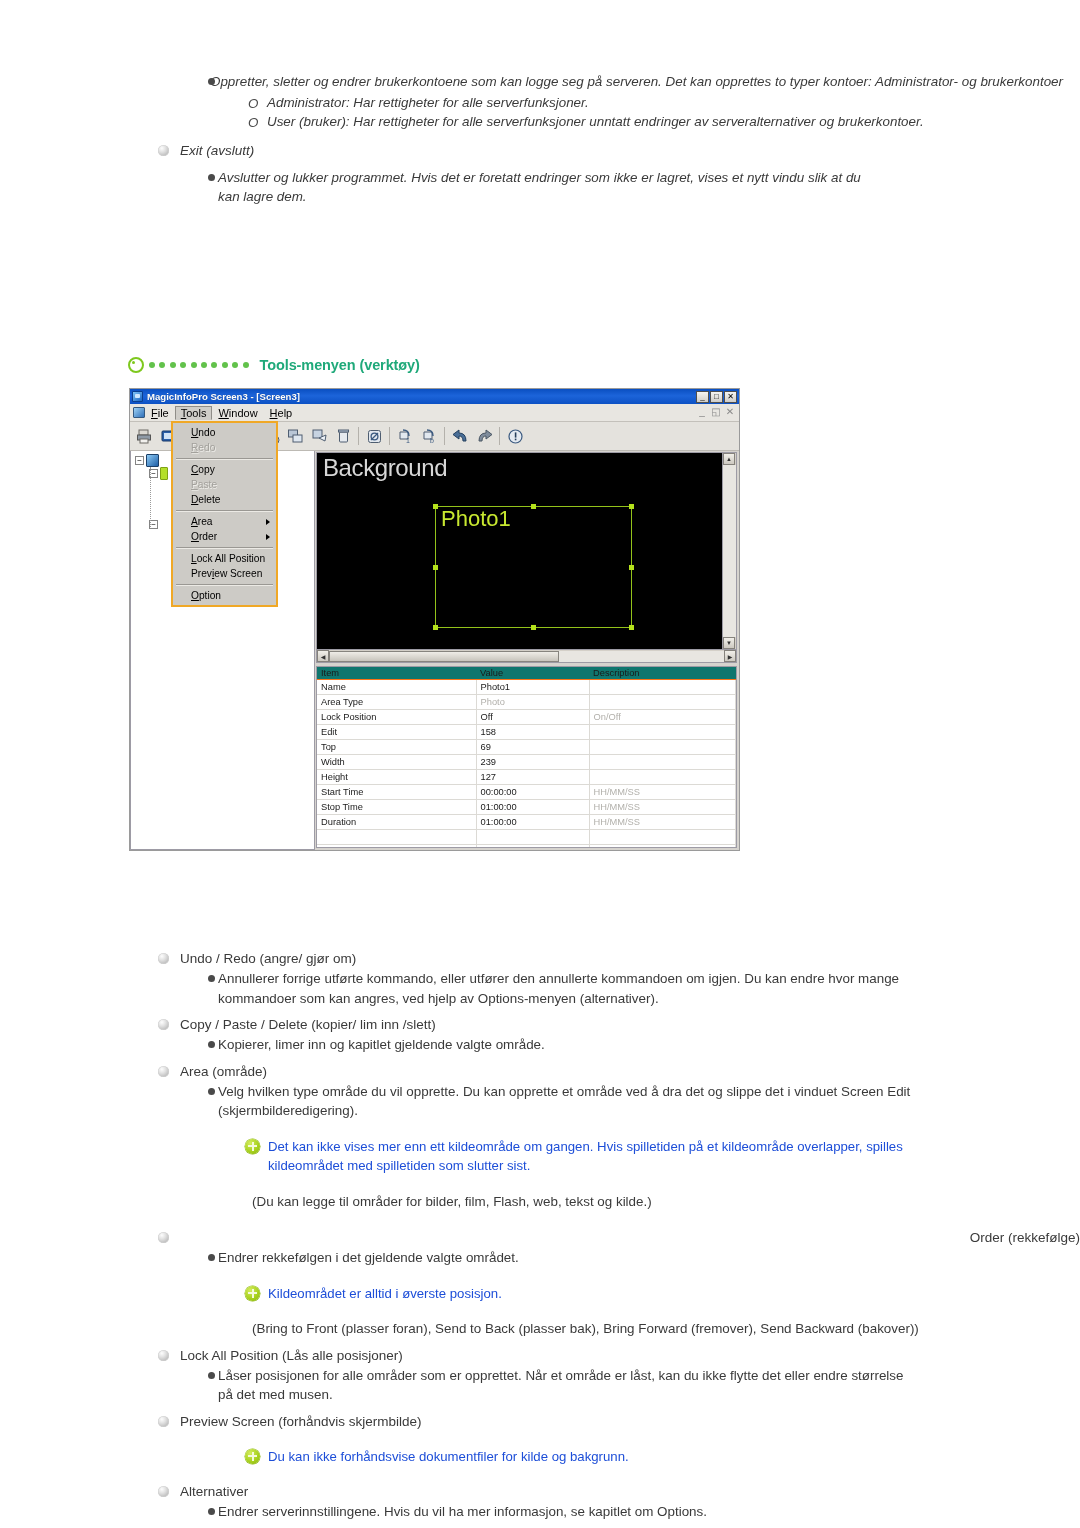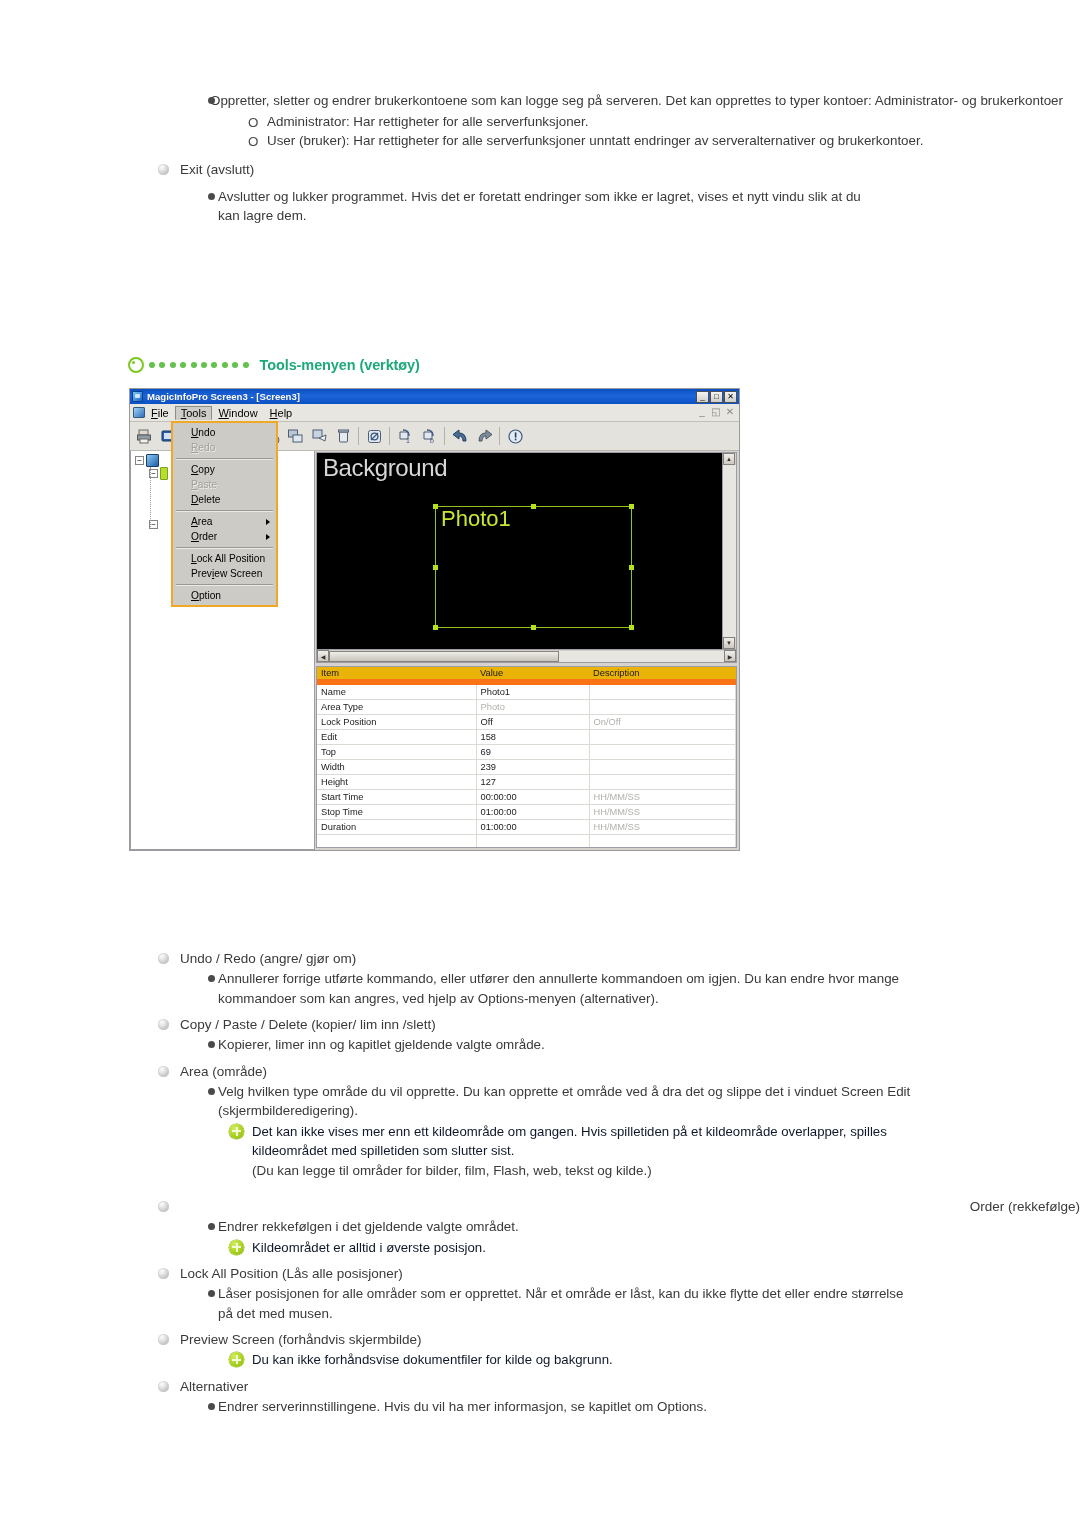--- a/index.html
+++ b/index.html
@@ -70,22 +70,22 @@
     top: 1px;
     font-size: 13.4px;
     color: #4a4a4a;
   }
 
   .note {
     position: relative;
     padding-left: 100px;
     font-size: 13.2px;
     line-height: 19.5px;
-    color: #0f172a;
-    margin: 0;
+    color: #1d4ed8;
+    margin: 16px;
   }
   .note > .plus-icon {
     position: absolute;
     left: 76px;
     top: 2px;
     width: 15px;
     height: 15px;
     border-radius: 50%;
     background: radial-gradient(circle at 35% 28%, #d4ec5e 0%, #a8d11e 55%, #8cb613 100%);
     box-shadow: 0 0 0 0.5px #8cb613;
@@ -344,22 +344,22 @@
   table.prop {
     border-collapse: collapse;
     width: 100%;
     font-size: 9.3px;
     color:#1a1a1a;
     table-layout: fixed;
   }
   table.prop th {
     text-align:left;
     font-weight: normal;
-    background:#eab308;
-    border-bottom: 6px solid #f97316;
+    background:#0f766e;
+    border-bottom: 1px solid #f97316;
     padding: 1px 4px;
     color:#1a1a1a;
   }
   table.prop td {
     border-bottom: 1px solid #dcdad5;
     border-right: 1px solid #dcdad5;
     padding: 1px 4px;
     height: 12px;
     white-space:nowrap;
     overflow:hidden;
@@ -394,21 +394,21 @@
     margin: 2.5px 3px;
   }
   .tools-menu .arrow {
     position:absolute; right:6px; top:50%; transform:translateY(-50%);
     width:0;height:0;border-left:4px solid #000;border-top:3px solid transparent;border-bottom:3px solid transparent;
   }
 </style>
 </head>
 <body>
 
-<div class="doc" style="left:0; top:91px; width:1080px;">
+<div class="doc" style="left:0; top:72px; width:1080px;font-style:italic;">
 
   <p class="lvl2" style="padding-left:210px;">
     <span class="bullet2" style="left:208px;"></span>
     <span>Oppretter, sletter og endrer brukerkontoene som kan logge seg på serveren. Det kan opprettes to typer kontoer: Administrator- og brukerkontoer</span>
   </p>
 
   <p class="lvl3" style="padding-left:267px; margin-top:1px;">
     <span class="bullet3" style="left:248px;">O</span>
     <span>Administrator: Har rettigheter for alle serverfunksjoner.</span>
   </p>
@@ -743,19 +743,20 @@
     <p class="lvl2" style="width: 700px; padding-left: 218px;"><span class="bullet2" style="left: 208px;"></span><span>Annullerer forrige utførte kommando, eller utfører den annullerte kommandoen om igjen. Du kan endre hvor mange kommandoer som kan angres, ved hjelp av Options-menyen (alternativer).</span></p>
     <p class="lvl1" style="padding-left: 180px; margin-top: 7px;"><span class="bullet1" style="left: 158px;"></span><span>Copy / Paste / Delete (kopier/ lim inn /slett)</span></p>
     <p class="lvl2" style="width: 700px; padding-left: 218px;"><span class="bullet2" style="left: 208px;"></span><span>Kopierer, limer inn og kapitlet gjeldende valgte område.</span></p>
     <p class="lvl1" style="padding-left: 180px; margin-top: 7px;"><span class="bullet1" style="left: 158px;"></span><span>Area (område)</span></p>
     <p class="lvl2" style="width: 700px; padding-left: 218px;"><span class="bullet2" style="left: 208px;"></span><span>Velg hvilken type område du vil opprette. Du kan opprette et område ved å dra det og slippe det i vinduet Screen Edit (skjermbilderedigering).</span></p>
     <p class="note" style="width: 700px; padding-left: 252px;"><span class="plus-icon" style="left: 229px;"></span><span>Det kan ikke vises mer enn ett kildeområde om gangen. Hvis spilletiden på et kildeområde overlapper, spilles kildeområdet med spilletiden som slutter sist.</span></p>
     <p class="cont" style="width: 700px; padding-left: 252px;">(Du kan legge til områder for bilder, film, Flash, web, tekst og kilde.)</p>
     <p class="lvl1" style="padding-left: 180px; margin-top: 17px; text-align: right;"><span class="bullet1" style="left: 158px;"></span><span>Order (rekkefølge)</span></p>
     <p class="lvl2" style="width: 700px; padding-left: 218px;"><span class="bullet2" style="left: 208px;"></span><span>Endrer rekkefølgen i det gjeldende valgte området.</span></p>
     <p class="note" style="width: 700px; padding-left: 252px;"><span class="plus-icon" style="left: 229px;"></span><span>Kildeområdet er alltid i øverste posisjon.</span></p>
+    <p class="cont" style="width: 700px; padding-left: 252px;">(Bring to Front (plasser foran), Send to Back (plasser bak), Bring Forward (fremover), Send Backward (bakover))</p>
     <p class="lvl1" style="padding-left: 180px; margin-top: 7px;"><span class="bullet1" style="left: 158px;"></span><span>Lock All Position (Lås alle posisjoner)</span></p>
     <p class="lvl2" style="width: 700px; padding-left: 218px;"><span class="bullet2" style="left: 208px;"></span><span>Låser posisjonen for alle områder som er opprettet. Når et område er låst, kan du ikke flytte det eller endre størrelse på det med musen.</span></p>
     <p class="lvl1" style="padding-left: 180px; margin-top: 7px;"><span class="bullet1" style="left: 158px;"></span><span>Preview Screen (forhåndvis skjermbilde)</span></p>
     <p class="note" style="width: 700px; padding-left: 252px;"><span class="plus-icon" style="left: 229px;"></span><span>Du kan ikke forhåndsvise dokumentfiler for kilde og bakgrunn.</span></p>
     <p class="lvl1" style="padding-left: 180px; margin-top: 7px;"><span class="bullet1" style="left: 158px;"></span><span>Alternativer</span></p>
     <p class="lvl2" style="width: 700px; padding-left: 218px;"><span class="bullet2" style="left: 208px;"></span><span>Endrer serverinnstillingene. Hvis du vil ha mer informasjon, se kapitlet om Options.</span></p>
   </div>
 
 </body></html>

